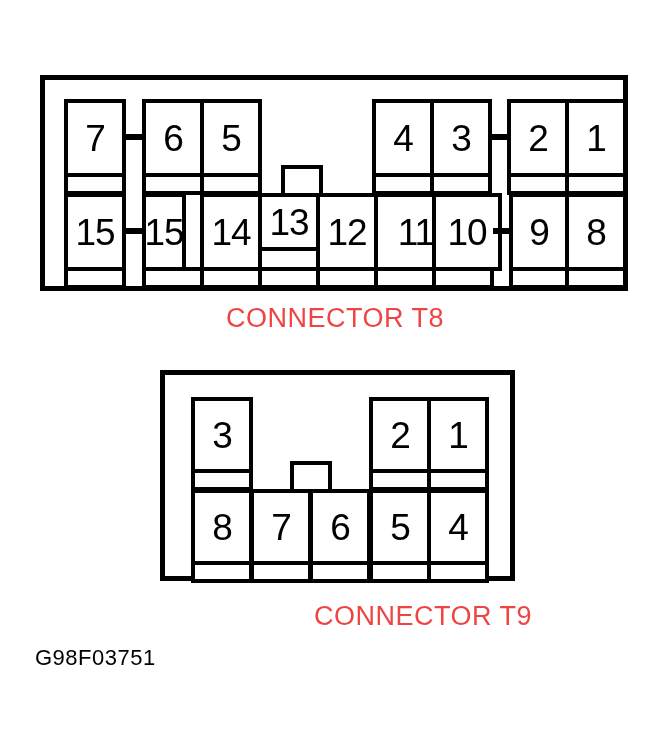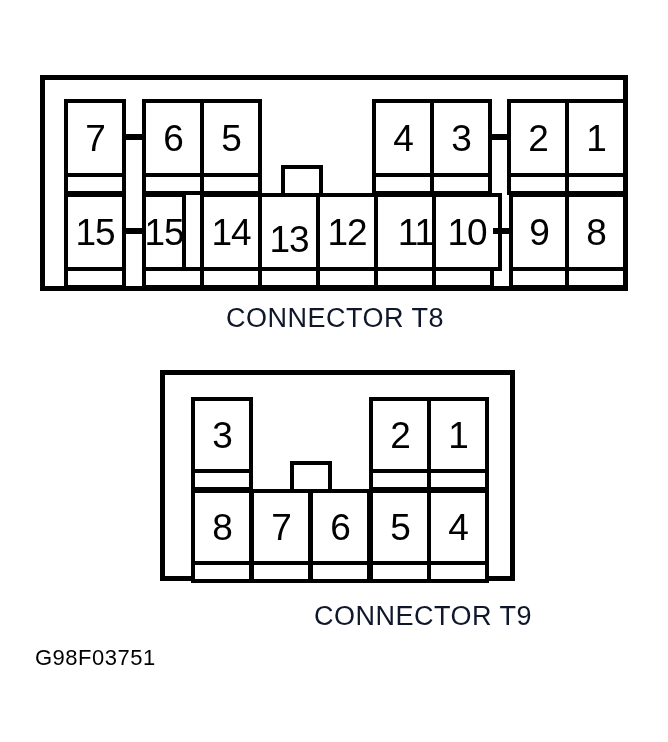--- a/index.html
+++ b/index.html
@@ -79,21 +79,21 @@
     background: #fff;
   }
 
   
   .caption {
     position: absolute;
     text-align: center;
     font-family: "Liberation Sans", sans-serif;
     font-size: 27px;
     letter-spacing: 0.5px;
-    color: #0f172a;
+    color: #ef4444;
     white-space: nowrap;
   }
   .figure-code {
     position: absolute;
     font-family: "Liberation Sans", sans-serif;
     font-size: 22px;
     letter-spacing: 0.5px;
     color: #000;
     white-space: nowrap;
   }
@@ -140,21 +140,21 @@
 
       <div class="pin" style="left:19px; top:113px; width:62px; height:78px;">
         <span class="pin-num">15</span>
       </div>
       <div class="pin" style="left:97px; top:113px; width:44px; height:78px;">
         <span class="pin-num">15</span>
       </div>
       <div class="pin" style="left:155px; top:113px; width:62px; height:78px;">
         <span class="pin-num">14</span>
       </div>
-      <div class="pin" style="left:213px; top:113px; width:62px; height:92px;">
+      <div class="pin" style="left:213px; top:113px; width:62px; height:58px;">
         <span class="pin-num">13</span>
       </div>
       <div class="pin" style="left:271px; top:113px; width:62px; height:78px;">
         <span class="pin-num">12</span>
       </div>
       <div class="pin" style="left:329px; top:113px; width:84px; height:78px;">
         <span class="pin-num">11</span>
       </div>
       <div class="pin" style="left:387px; top:113px; width:70px; height:78px;justify-content:center;">
         <span class="pin-num">10</span>

